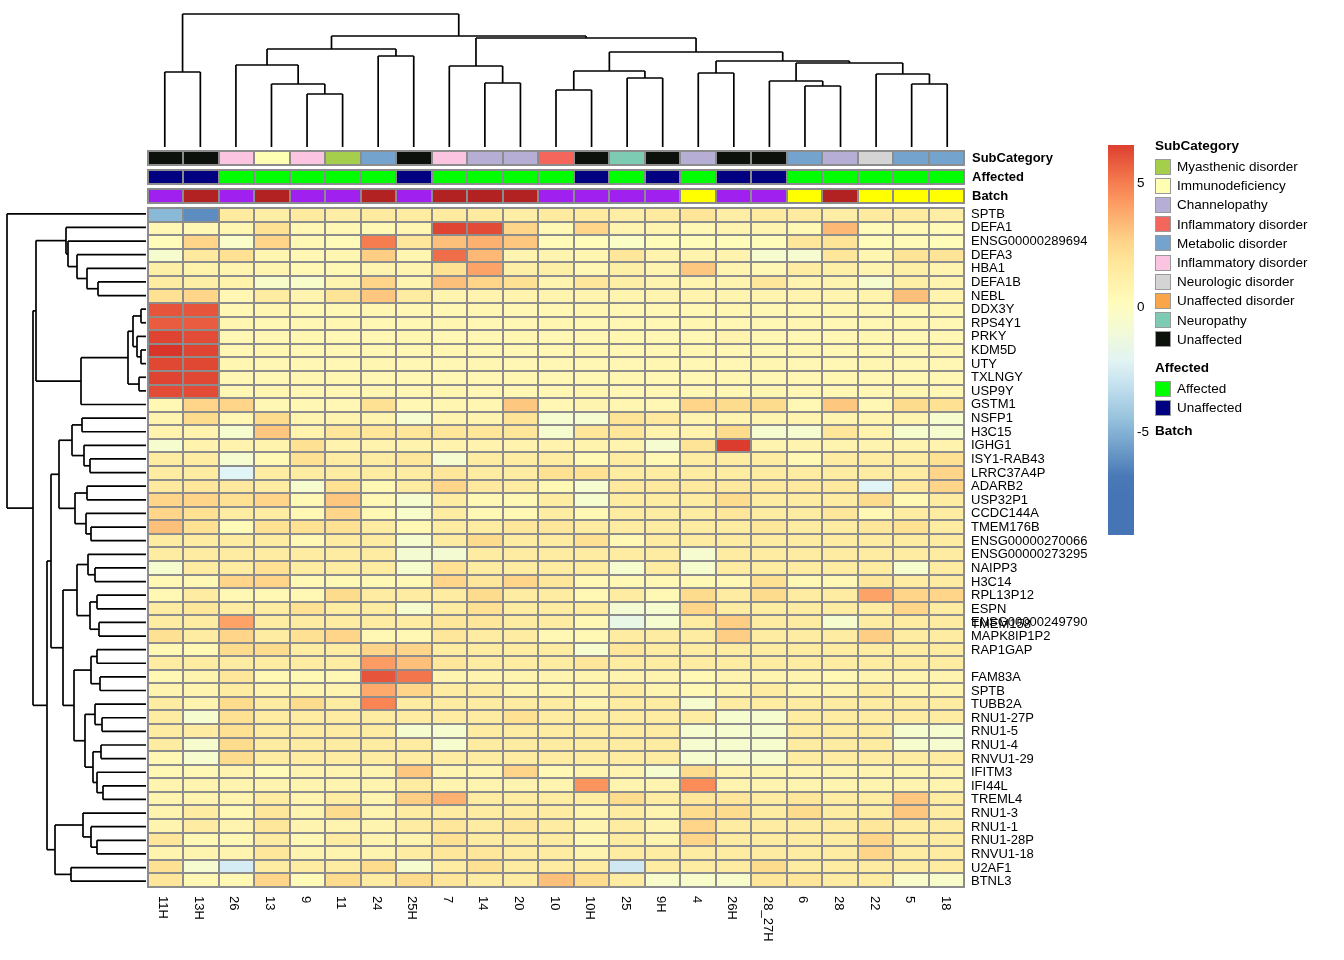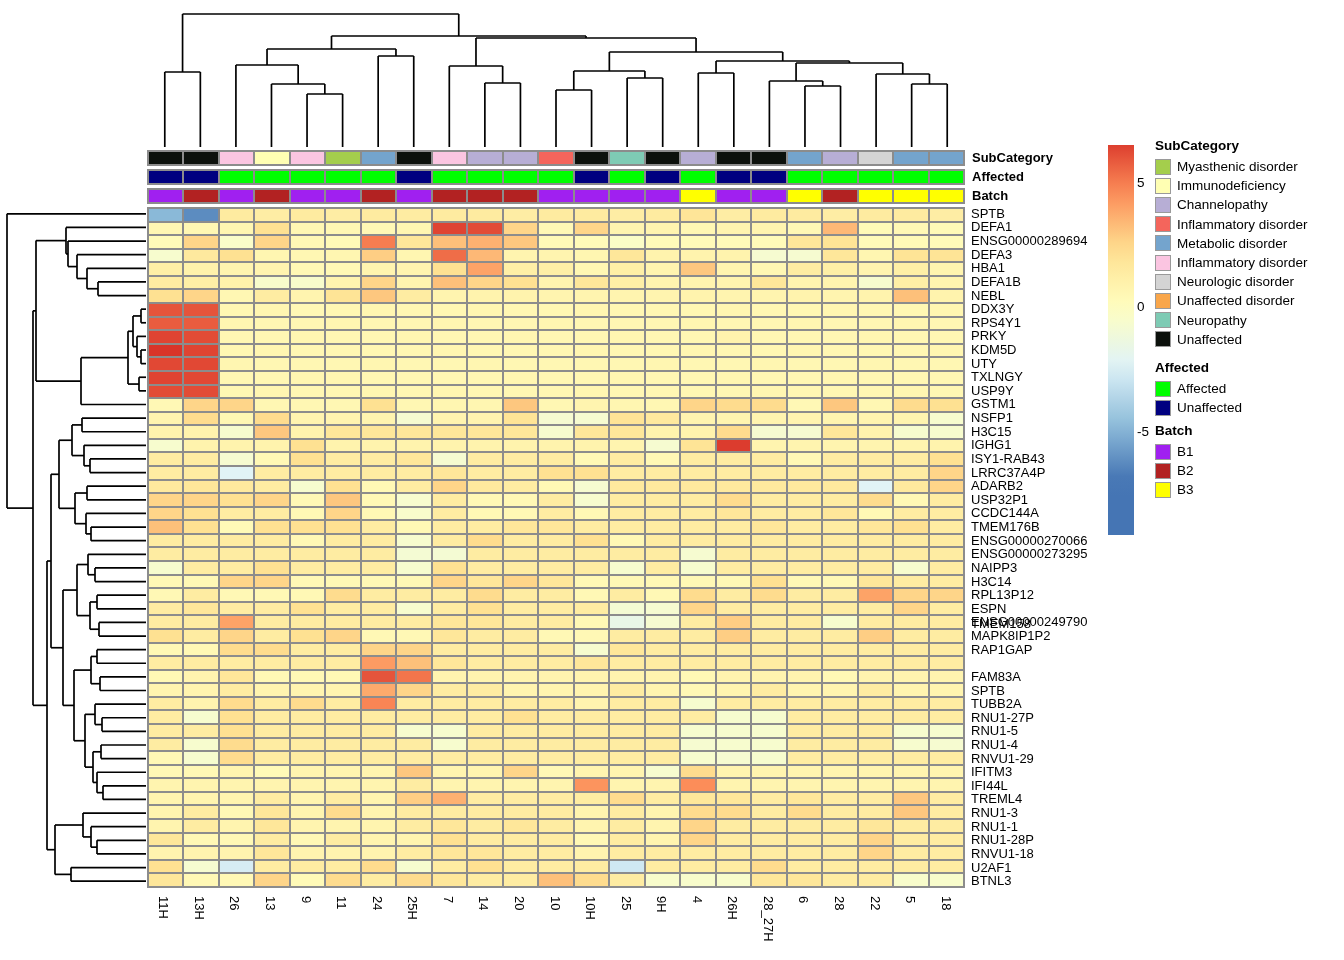--- a/index.html
+++ b/index.html
@@ -1623,28 +1623,14 @@
           <span class="legend-item-label">Affected</span>
         </div>
         <div class="legend-item">
           <span class="legend-swatch" style="background: rgb(0, 0, 128);"></span>
           <span class="legend-item-label">Unaffected</span>
         </div>
       </div>
   </div>
   <div class="legend-block" id="legend-batch" style="top:423px;">
     <div class="legend-title">Batch</div>
-    <div class="legend-items">
-        <div class="legend-item">
-          <span class="legend-swatch" style="background: rgb(160, 32, 240);"></span>
-          <span class="legend-item-label">B1</span>
-        </div>
-        <div class="legend-item">
-          <span class="legend-swatch" style="background: rgb(178, 34, 34);"></span>
-          <span class="legend-item-label">B2</span>
-        </div>
-        <div class="legend-item">
-          <span class="legend-swatch" style="background: rgb(255, 255, 0);"></span>
-          <span class="legend-item-label">B3</span>
-        </div>
-      </div>
   </div>
 </div>
 
 </body></html>

